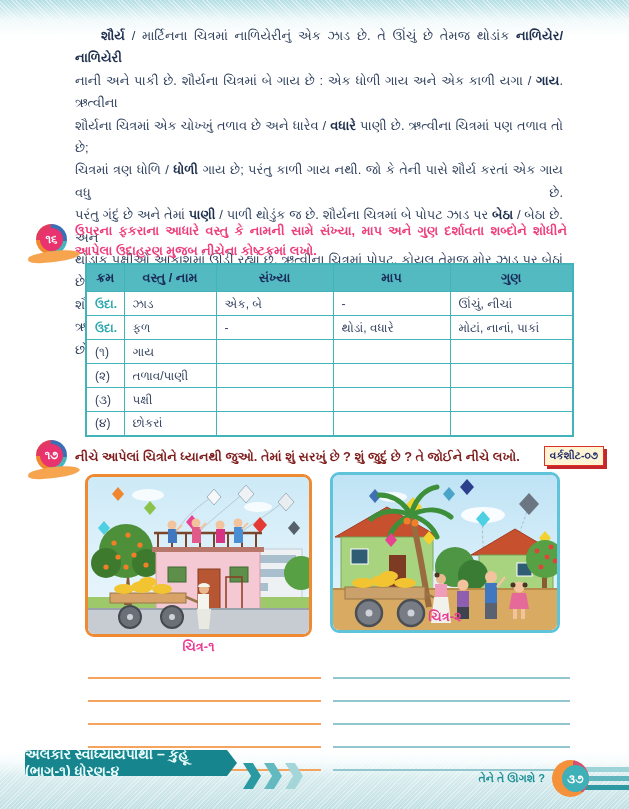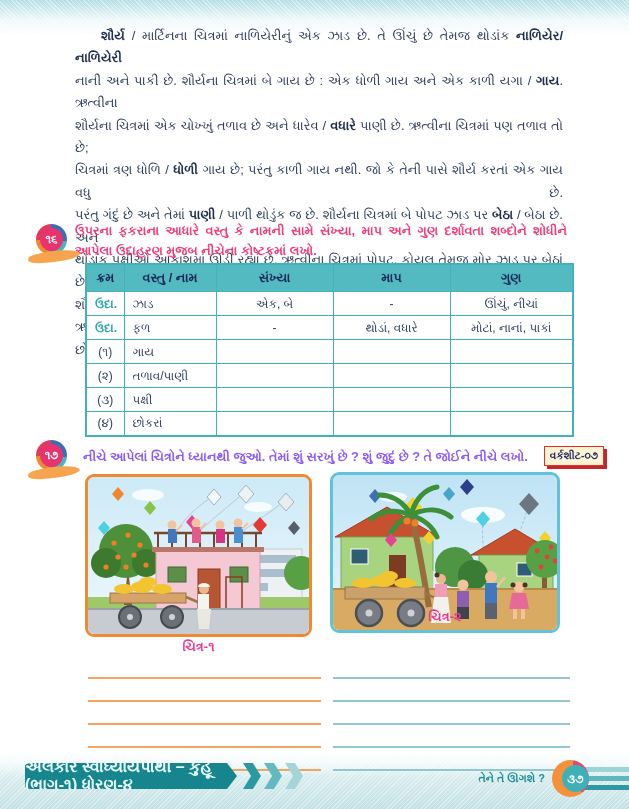--- a/index.html
+++ b/index.html
@@ -45,39 +45,39 @@
     width:23px; height:23px; border-radius:50%; background:#e8336e;
     color:#fff; font-size:11.5px; font-weight:bold;
     display:flex; align-items:center; justify-content:center;
   }
   .q-badge::after {
     content:""; position:absolute; left:-8px; bottom:-7px; width:52px; height:11px;
     background:#f6a54e; border-radius:50% 60% 55% 50%; transform:rotate(-7deg); z-index:-1;
   }
   .q-text { font-weight:bold; font-size:12.8px; line-height:19.5px; padding-top:2px; }
   .q16-text { color:#ee3f7d; width:492px; text-align:justify; }
-  .q17-text { color:#8b5cf6; white-space:nowrap;margin-left:8px; }
+  .q17-text { color:#7f1d1d; white-space:nowrap; }
   .worksheet-badge {
     margin-left:auto; flex:0 0 auto;
     background:#fdf4d3; border:1.6px solid #e03127; color:#232e6b;
     font-size:10.5px; font-weight:bold; padding:2px 5px 3px;
     box-shadow:3px 3px 0 #c3262b;
   }
 
   
   .table-wrap { position:absolute; left:85px; top:263px; width:487px; }
   table { border-collapse:collapse; width:100%; table-layout:fixed; background:#fff; }
   table, th, td { border:1.8px solid #43b3ba; }
   table { border-width:2.5px; }
   th {
     background:#52bac0; color:#1c2a5a; font-size:12.8px; font-weight:bold;
     padding:5px 8px; text-align:center;
   }
   td {
-    font-size:12px; color:#33415f; height:24px; padding:2px 8px; text-align:center;
+    font-size:12px; color:#33415f; height:24px; padding:2px 8px; 
     background:#fff;
   }
   td:nth-child(2) { text-align:left; }
   td.uda { color:#2aa7ad; font-weight:bold; }
 
   
   .picture { position:absolute; border-radius:9px; overflow:hidden; background:#d8effa; }
   .picture svg { display:block; }
   .picture-1 { left:85px; top:474px; width:227px; height:163px; border:3px solid #ef8a33; }
   .picture-2 { left:330px; top:472px; width:230px; height:161px; border:3px solid #5fc4da; }
@@ -90,22 +90,22 @@
   
   .answers { position:absolute; top:656px; }
   .answers-1 { left:88px;  width:233px; }
   .answers-2 { left:333px; width:237px; }
   .ans-line { height:23px; border-bottom:2px solid; }
   .answers-1 .ans-line { border-color:#f5a45f; }
   .answers-2 .ans-line { border-color:#93c6cf; }
 
   
   .ribbon {
-    position:absolute; left:25px; bottom:20px; height:26px; width:212px;
-    background:#17858d; color:#eafdfd; font-size:16px; font-weight:bold;
+    position:absolute; left:25px; bottom:33px; height:26px; width:212px;
+    background:#17858d; color:#eafdfd; font-size:14px; font-weight:bold;
     display:flex; align-items:center; justify-content:flex-end;
     border-radius:4px 0 0 4px;
     clip-path:polygon(0 0, calc(100% - 10px) 0, 100% 50%, calc(100% - 10px) 100%, 0 100%);
     padding-right:8px;
   }
   .chevrons { position:absolute; left:243px; bottom:20px; height:26px; display:flex; gap:3px; }
   .chevron {
     width:18px; height:26px;
     clip-path:polygon(0 0, 55% 0, 100% 50%, 55% 100%, 0 100%, 45% 50%);
   }

